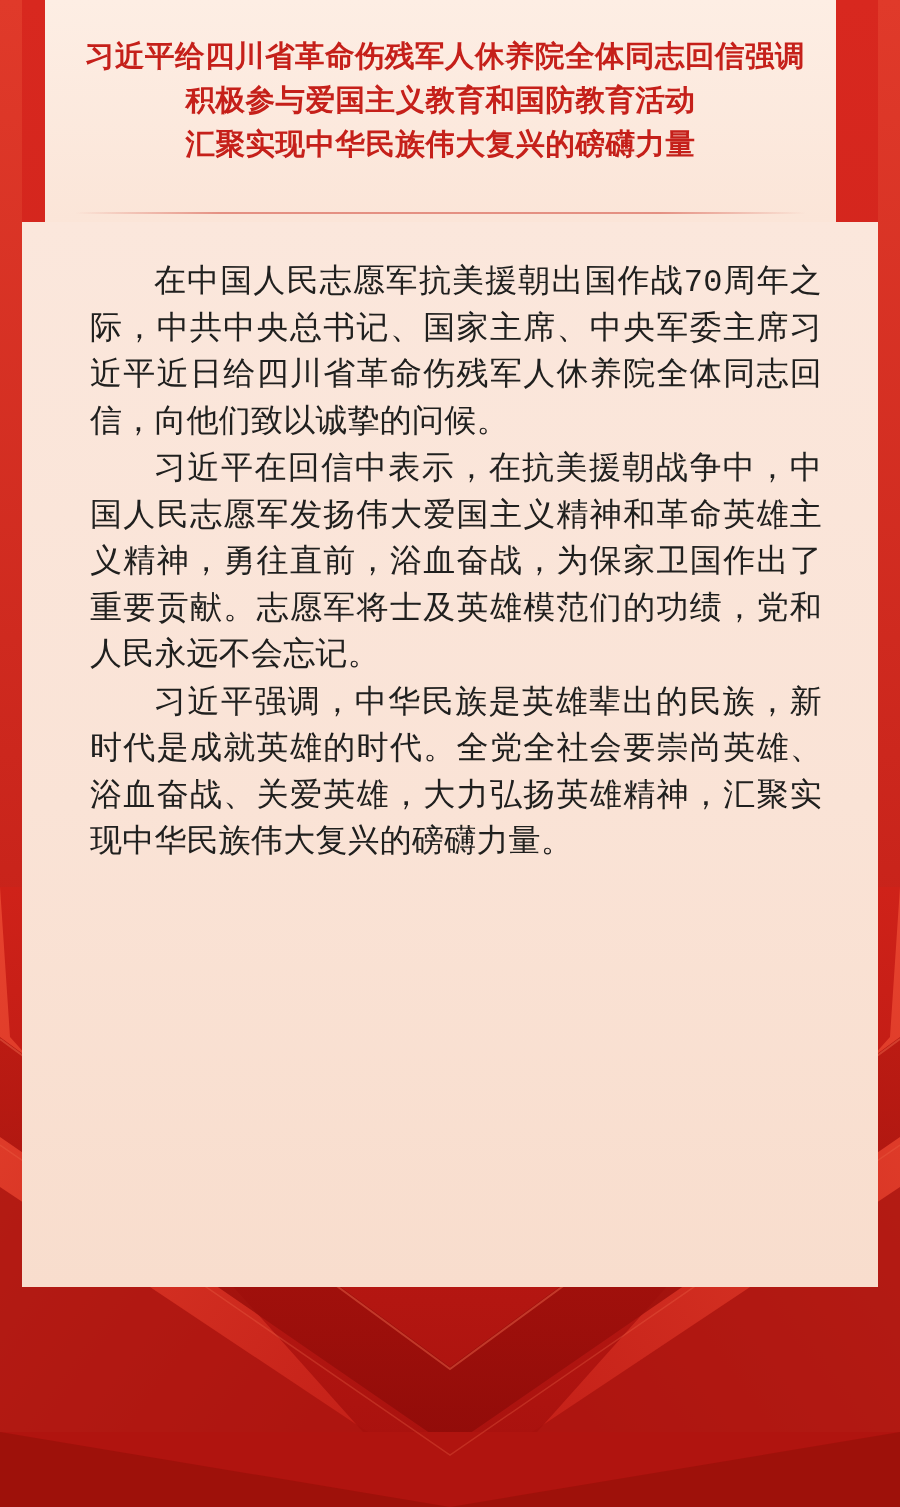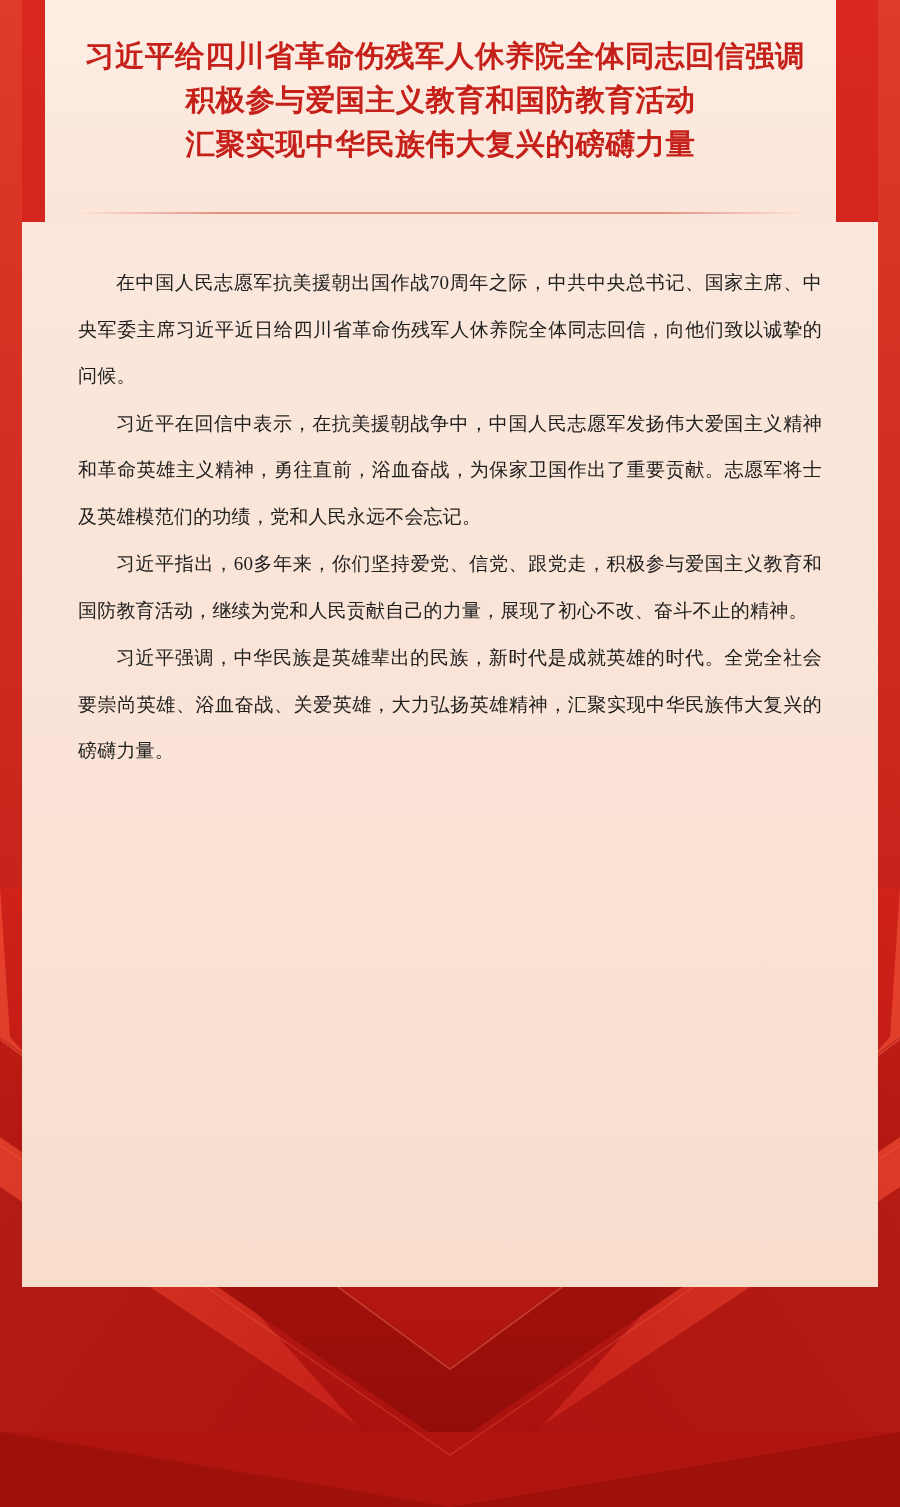--- a/index.html
+++ b/index.html
@@ -71,28 +71,28 @@
     left: 22px;
     top: 222px;
     width: 856px;
     height: 1065px;
     background: linear-gradient(180deg, #fbe7dc 0%, #fae3d6 55%, #f8ddcd 100%);
     box-sizing: border-box;
     padding: 38px 56px 0 56px;
     z-index: 4;
   }
   .para {
-    font-family: Liberation Serif, serif;
-    font-size: 19px;
+    font-family: Liberation Mono, monospace;
+    font-size: 32px;
     line-height: 46.5px;
     color: #20201f;
     text-indent: 2em;
     text-align: justify;
     text-justify: inter-ideograph;
-    margin: 0 0 1px 0;
+    margin: 0 0 1px 12px;
     letter-spacing: 0.2px;
   }
 
   
   .env {
     position: absolute;
     left: 0;
     right: 0;
     bottom: 0;
     height: 620px;
@@ -180,18 +180,17 @@
 
   <div class="title-band">
     <div class="title-line">习近平给四川省革命伤残军人休养院全体同志回信强调</div>
     <div class="title-line">积极参与爱国主义教育和国防教育活动</div>
     <div class="title-line">汇聚实现中华民族伟大复兴的磅礴力量</div>
   </div>
 
   <div class="article">
     <p class="para">在中国人民志愿军抗美援朝出国作战70周年之际，中共中央总书记、国家主席、中央军委主席习近平近日给四川省革命伤残军人休养院全体同志回信，向他们致以诚挚的问候。</p>
     <p class="para">习近平在回信中表示，在抗美援朝战争中，中国人民志愿军发扬伟大爱国主义精神和革命英雄主义精神，勇往直前，浴血奋战，为保家卫国作出了重要贡献。志愿军将士及英雄模范们的功绩，党和人民永远不会忘记。</p>
-    <p class="para">习近平指出，60多年来，你们坚持爱党、信党、跟党走，积极参与爱国主义教育和国防教育活动，继续为党和人民贡献自己的力量，展现了初心不改、奋斗不止的精神。</p>
     <p class="para">习近平强调，中华民族是英雄辈出的民族，新时代是成就英雄的时代。全党全社会要崇尚英雄、浴血奋战、关爱英雄，大力弘扬英雄精神，汇聚实现中华民族伟大复兴的磅礴力量。</p>
   </div>
 
 
 </div>
 
 </body></html>

